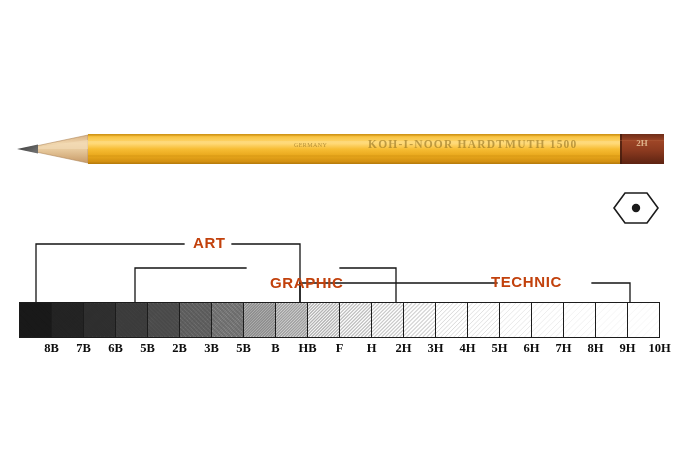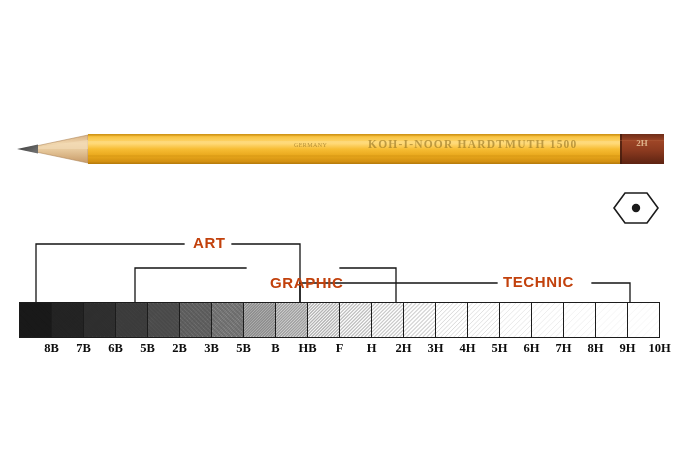--- a/index.html
+++ b/index.html
@@ -46,21 +46,21 @@
     position: absolute;
     font-family: Liberation Sans, sans-serif;
     font-weight: bold;
     font-size: 15px;
     letter-spacing: 0.6px;
     color: #c2410c;
     white-space: nowrap;
   }
   #label-art   { left: 193px; top: 234px; }
   #label-graphic { left: 254px; top: 274px; margin-left: 16px; }
-  #label-technic { left: 503px; top: 273px; }
+  #label-technic { left: 491px; top: 273px; }
 
   
   .brackets {
     position: absolute;
     left: 0; top: 225px;
     width: 696px;
     height: 85px;
   }
 
   

